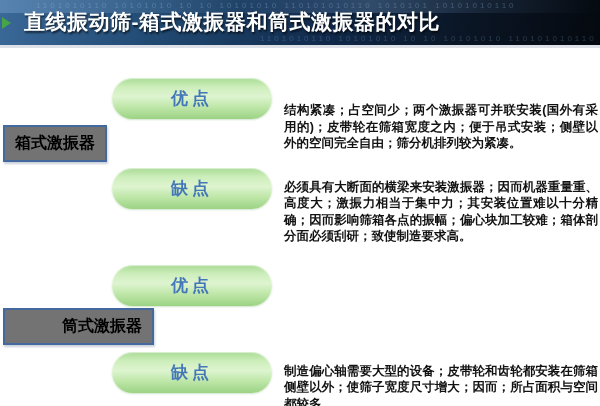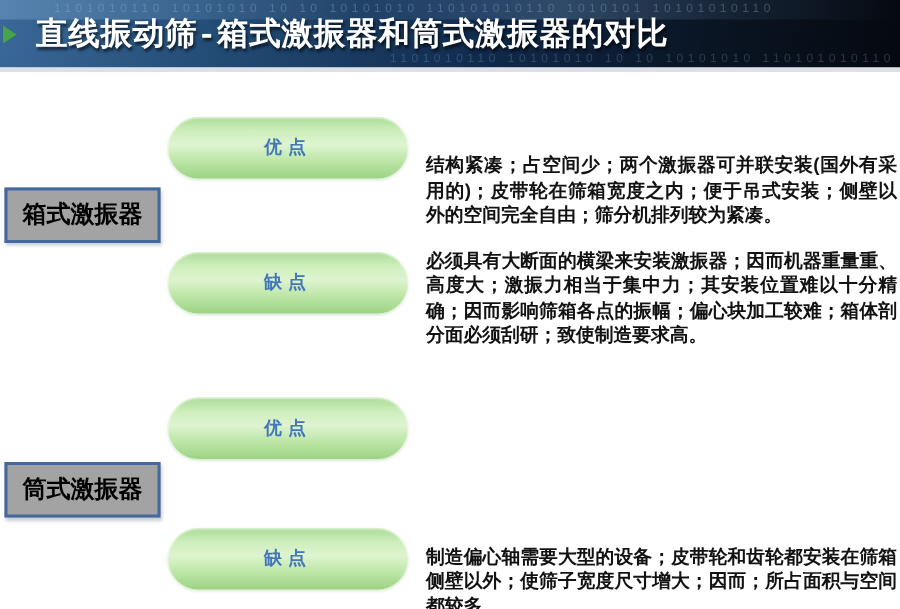--- a/index.html
+++ b/index.html
@@ -27,37 +27,37 @@
     color:rgba(160,200,240,.22);font-size:8px;letter-spacing:3px;
     white-space:nowrap;overflow:hidden;
   }
   .arrow{
     position:absolute;left:2px;top:17px;width:0;height:0;
     border-left:9px solid #46a546;border-top:6px solid transparent;border-bottom:6px solid transparent;
   }
   .title{
     position:absolute;left:24px;top:8px;margin:0;
     color:#ffffff;font-size:21px;font-weight:bold;letter-spacing:0.5px;
-    text-shadow:1px 2px 2px rgba(0,0,0,.65);white-space:nowrap;font-family:Liberation Mono, monospace;
+    text-shadow:1px 2px 2px rgba(0,0,0,.65);white-space:nowrap;
   }
   
   .label-box{
-    position:absolute;left:3px;width:100px;height:33px;background:#a3a3a3;
+    position:absolute;left:3px;width:100px;height:33px;background:#737373;
     border:2px solid #44699e;box-shadow:1px 2px 2px rgba(40,60,100,.25);
     display:flex;align-items:center;justify-content:center;
   }
   .label-box span{color:#000000;font-weight:bold;font-size:16px;white-space:nowrap;}
   
   .pill{
     position:absolute;left:112px;width:160px;height:41px;border-radius:21px;
     background:linear-gradient(180deg,#a9db95 0%,#cdeebb 22%,#def4d0 45%,#bfe7a9 70%,#9cd384 100%);
     box-shadow:inset 0 1px 1px rgba(255,255,255,.6), 0 1px 2px rgba(120,180,110,.35);
     display:flex;align-items:center;justify-content:center;
   }
-  .pill span{color:#4377b8;font-weight:bold;font-size:12px;letter-spacing:4px;}
+  .pill span{color:#4377b8;font-weight:bold;font-size:17px;letter-spacing:4px;}
   
   .desc{
     position:absolute;left:284px;width:314px;
     color:#121212;font-weight:bold;font-size:12.5px;line-height:16.5px;
     text-align:justify;
   }
 </style>
 </head>
 <body>
 
@@ -76,23 +76,23 @@
   </div>
 
   <div class="pill" style="top:78px;">
     <span>优点</span>
   </div>
   <p class="desc" style="top:67px;margin-top:35px;">结构紧凑；占空间少；两个激振器可并联安装(国外有采用的)；皮带轮在筛箱宽度之内；便于吊式安装；侧壁以外的空间完全自由；筛分机排列较为紧凑。</p>
 
   <div class="pill" style="top:168px;">
     <span>缺点</span>
   </div>
-  <p class="desc" style="top:153px;">必须具有大断面的横梁来安装激振器；因而机器重量重、高度大；激振力相当于集中力；其安装位置难以十分精确；因而影响筛箱各点的振幅；偏心块加工较难；箱体剖分面必须刮研；致使制造要求高。</p>
+  <p class="desc" style="top:166px;">必须具有大断面的横梁来安装激振器；因而机器重量重、高度大；激振力相当于集中力；其安装位置难以十分精确；因而影响筛箱各点的振幅；偏心块加工较难；箱体剖分面必须刮研；致使制造要求高。</p>
 
-  <div class="label-box" style="top:308px;">
+  <div class="label-box" style="top:308px;padding-left:47px;">
     <span>筒式激振器</span>
   </div>
 
   <div class="pill" style="top:265px;">
     <span>优点</span>
   </div>
 
   <div class="pill" style="top:352px;">
     <span>缺点</span>
   </div>

